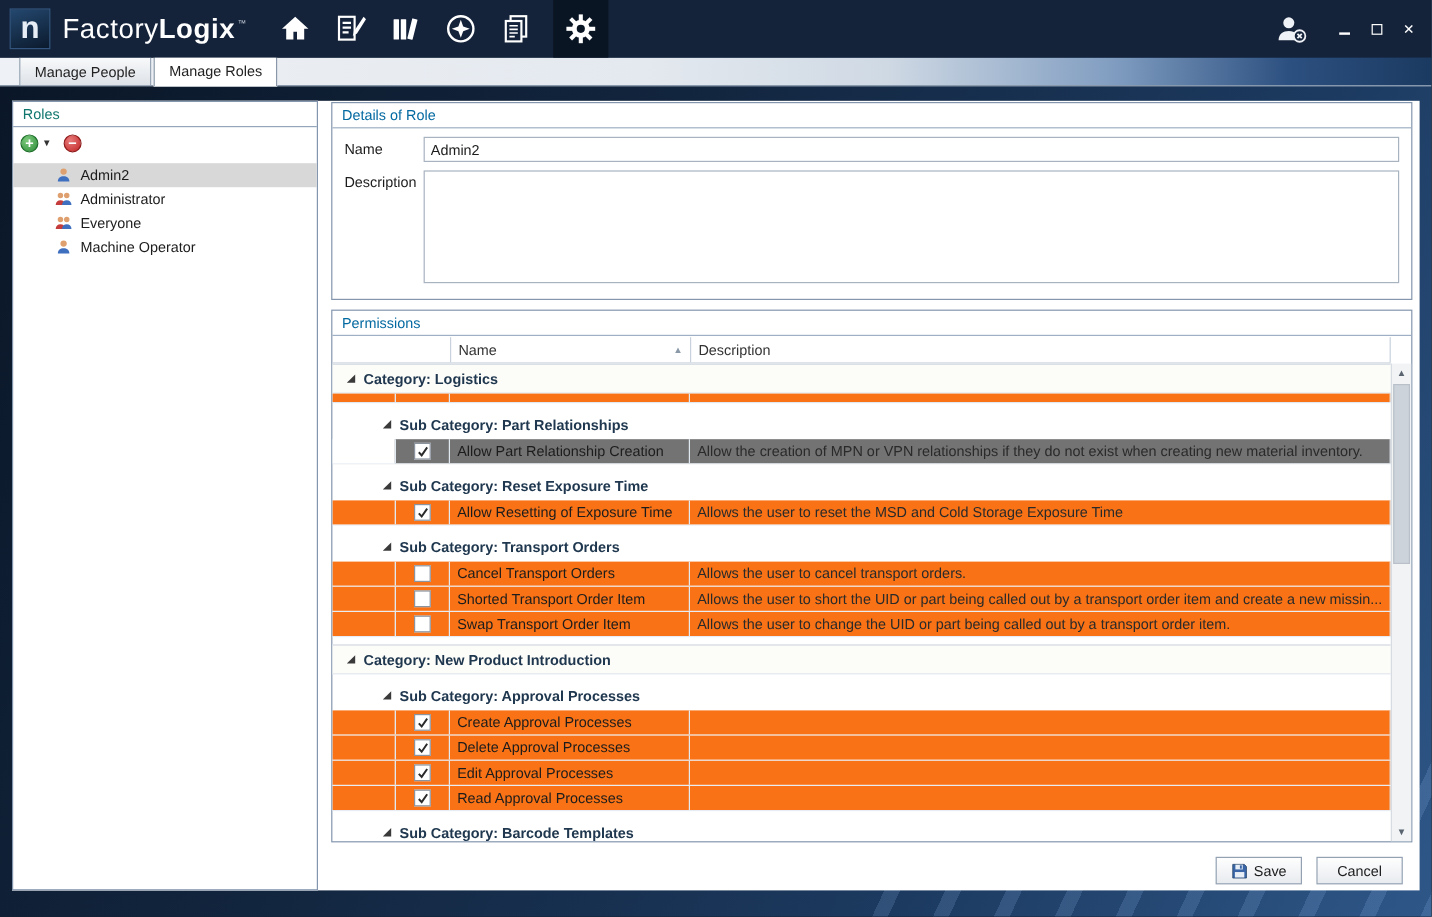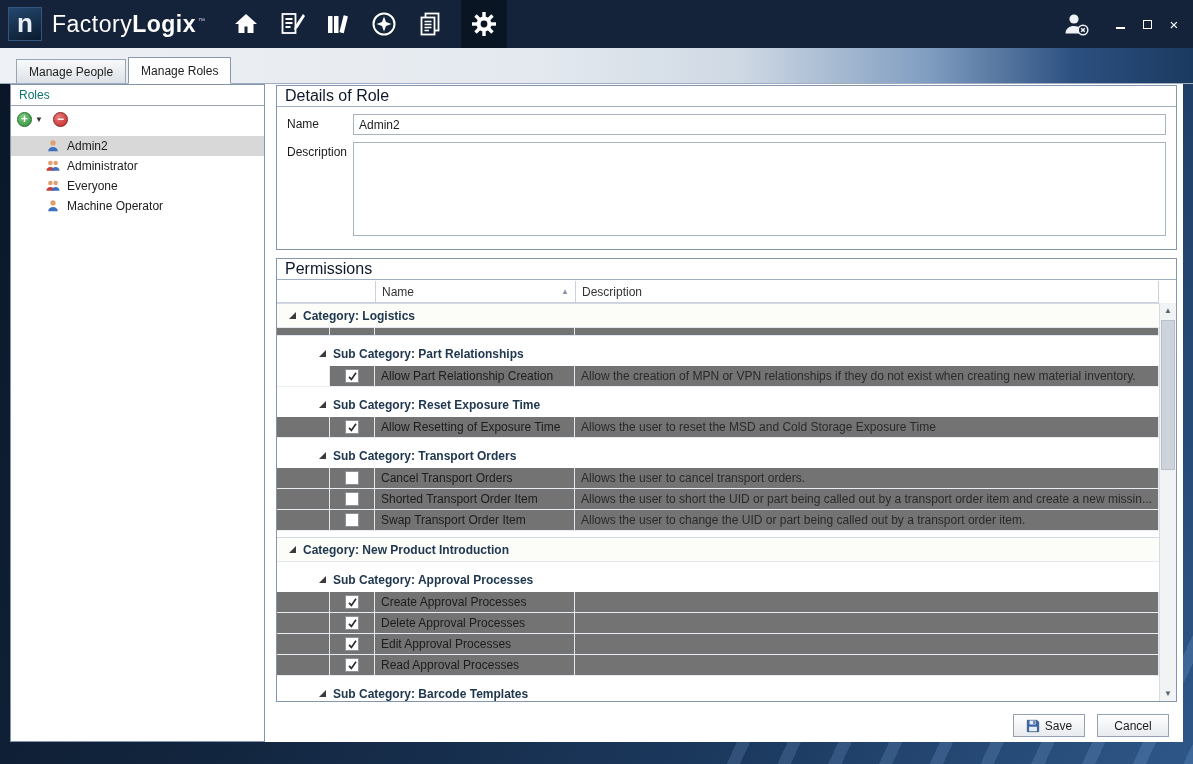--- a/index.html
+++ b/index.html
@@ -28,21 +28,21 @@
   .tb-right { margin-left:auto; display:flex; align-items:center; gap:14px; padding-right:12px; height:48px; }
   .user-status svg { width:30px; height:26px; display:block; }
   .win-controls { display:flex; align-items:center; gap:13px; margin-left:8px; }
   .win-btn { width:14px; height:18px; display:flex; align-items:center; justify-content:center;
     color:#fff; cursor:pointer; }
   .minbar { width:9px; height:2px; background:#fff; margin-top:7px; }
   .maxbox { width:9px; height:9px; border:1px solid #fff; }
   .win-btn.close { font-size:15px; line-height:1; }
 
   
-  .tabstrip { position:absolute; top:48px; left:0; right:0; height:36px; z-index:1;
+  .tabstrip { position:absolute; top:48px; left:0; right:0; height:24px; z-index:1;
     background:linear-gradient(90deg,#eef1f5 0%,#e4e9ef 45%,#cfd9e4 62%,#7f9cc0 78%,#2c5080 90%,#1b3a61 100%);
     border-bottom:1px solid #9fadbf; }
   .tabs { position:absolute; left:16px; bottom:0; display:flex; align-items:flex-end; }
   .tab { height:24px; padding:0 12px; display:flex; align-items:center; font-size:12px; color:#222;
     background:linear-gradient(#f8f9fa,#dde2e8); border:1px solid #98a5b5; border-bottom:none;
     margin-right:2px; cursor:pointer; }
   .tab.active { height:27px; background:#fff; border-color:#8a97a8; margin-bottom:-1px;
     border-bottom:1px solid #fff; z-index:3; position:relative; }
 
   
@@ -61,22 +61,22 @@
   .caret { font-size:8px; color:#333; margin-right:7px; cursor:pointer; }
   .roles-list { padding-top:4px; }
   .role-item { height:20px; display:flex; align-items:center; gap:6px; padding-left:34px;
     font-size:12px; color:#1c1c1c; cursor:pointer; }
   .role-item.selected { background:#d8d8d8; }
   .role-icon { display:flex; } .role-icon svg { width:16px; height:14px; display:block; }
 
   
   .main { position:absolute; left:258px; top:0; right:0; bottom:0; }
   .gbox { position:absolute; border:1px solid #8496ad; background:#fff; }
-  .gbox .gtitle { height:21px; display:flex; align-items:center; padding:0 8px; font-size:16px;
-    color:#0f172a; border-bottom:1px solid #9fb0c4; }
+  .gbox .gtitle { height:21px; display:flex; align-items:center; padding:0 8px; font-size:12px;
+    color:#0369a1; border-bottom:1px solid #9fb0c4; }
   .details-box { top:1px; left:8px; right:6px; height:165px; }
   .form-row { display:flex; padding:7px 10px 0 10px; }
   .form-label { width:66px; font-size:12px; color:#1c1c1c; padding-top:3px; flex-shrink:0; }
   .textbox { flex:1; border:1px solid #a8b3c0; font-size:12px; font-family:inherit; color:#1c1c1c; }
   input.textbox { height:21px; padding:0 5px; }
   textarea.textbox { height:94px; resize:none; padding:2px 5px; }
 
   .permissions-box { top:174px; left:8px; right:6px; bottom:40px; }
   .grid { position:absolute; top:22px; left:0; right:0; bottom:0; }
   .grid-header { display:flex; height:22px; border-bottom:1px solid #c8d1dd; margin-right:17px; }
@@ -89,21 +89,21 @@
   .rows { position:absolute; top:22px; left:0; right:17px; bottom:0; overflow:hidden; }
 
   .prow { display:flex; align-items:center; font-size:12px; color:#1c1c1c; }
   .expander { width:0; height:0; border-left:7px solid transparent; border-bottom:7px solid #3a3a3a;
     margin-right:7px; flex-shrink:0; cursor:pointer; }
   .prow.category { height:25px; padding-left:12px; font-weight:bold; color:#20384f;
     border-top:1px solid #d2d9e2; border-bottom:1px solid #e3e8ef; background:#fcfcf9; margin-top:6px; }
   .rows .prow.category:first-child { margin-top:0; }
   .prow.subcategory { height:25px; margin-top:5px; padding-left:42px; font-weight:bold; color:#20384f; }
   .prow.permission { height:21px; border-bottom:1px solid #e8edf3; cursor:default; }
-  .pcell { height:100%; display:flex; align-items:center; background:#737373; }
+  .pcell { height:100%; display:flex; align-items:center; background:#f97316; }
   .pcell.indent { width:52px; }
   .pcell.check { width:46px; justify-content:center; border-left:1px solid #e1e8f0; border-right:1px solid #e1e8f0; }
   .pcell.pname { width:200px; padding:0 6px; border-right:1px solid #e1e8f0; white-space:nowrap; overflow:hidden; }
   .pcell.pdesc { flex:1; padding:0 6px; border-right:1px solid #e1e8f0; white-space:nowrap;
     overflow:hidden; text-overflow:ellipsis; color:#2a2a2a; }
   .prow.permission.selected .pcell { background:#737373; }
   .prow.permission.selected .pcell.indent { background:#fff; }
   .prow.clippedrow { height:8px; border-bottom:1px solid #e1e8f0; }
   .checkbox { width:14px; height:14px; background:#fff; border:1px solid #8a939e;
     display:flex; align-items:center; justify-content:center; cursor:pointer; }

